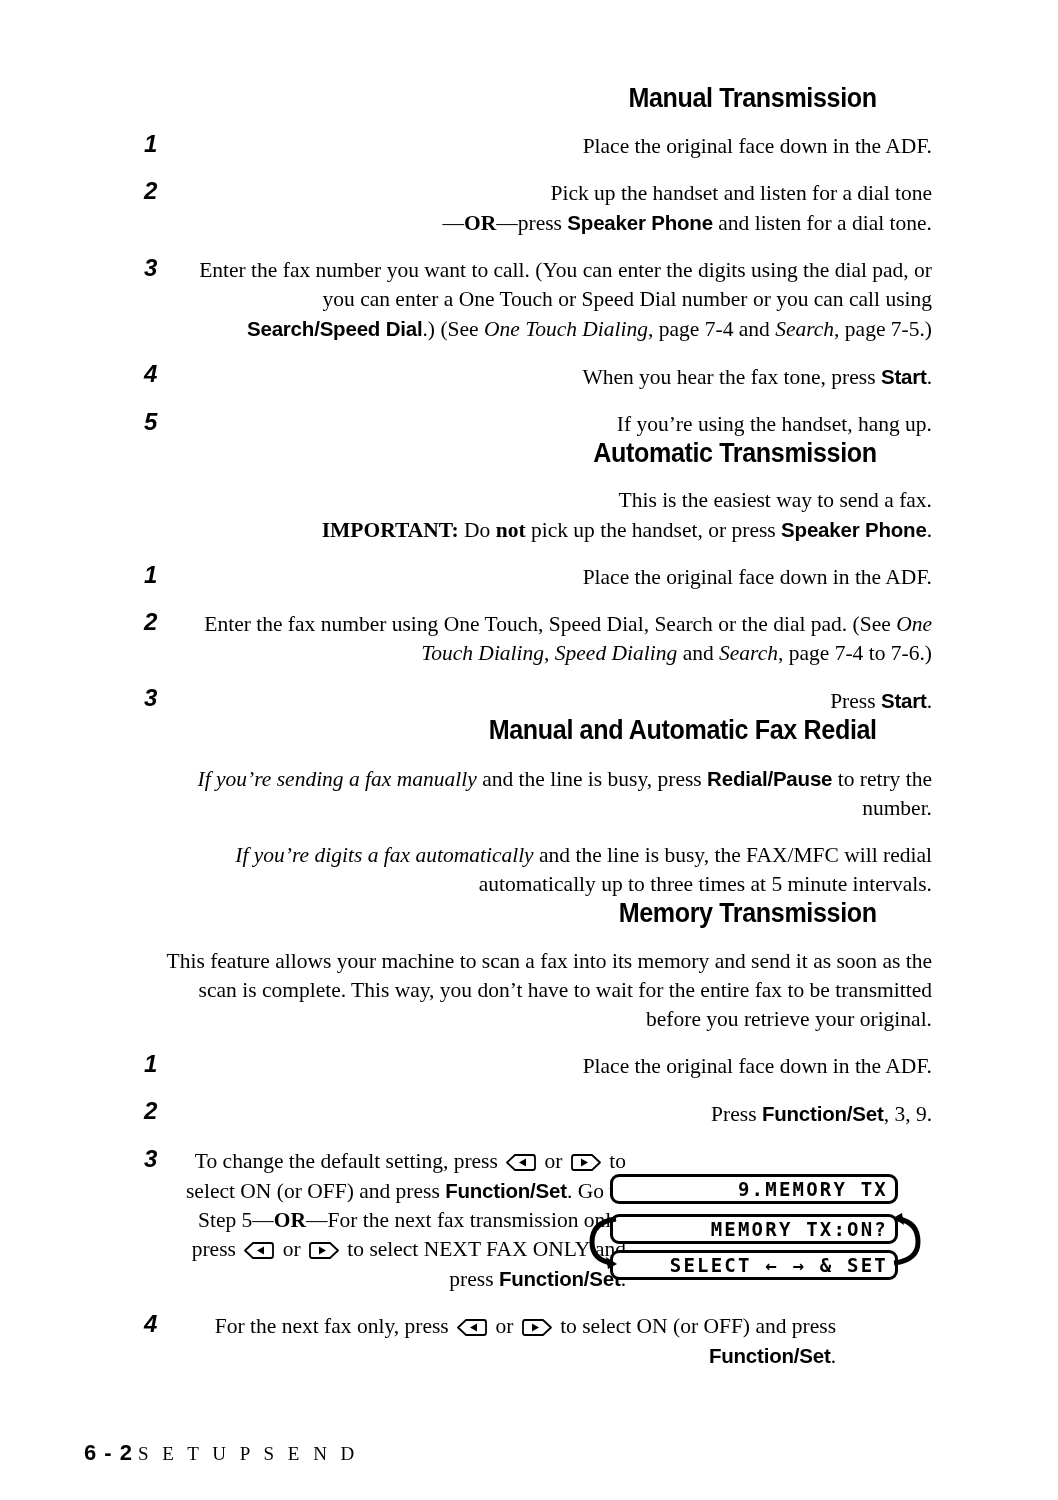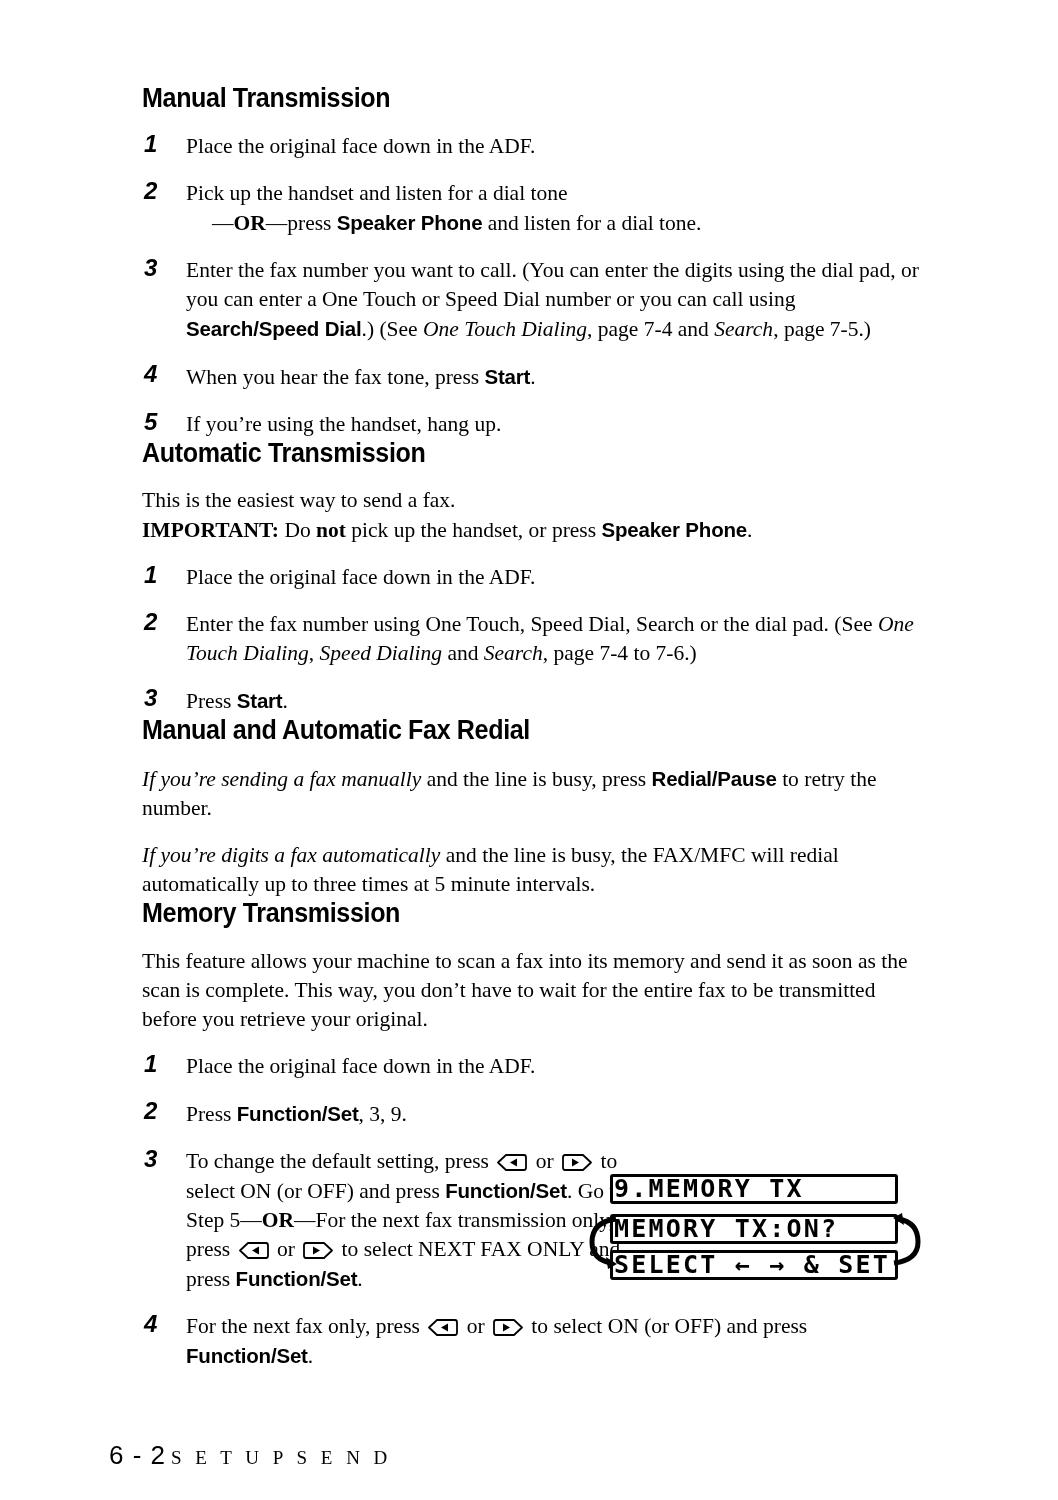--- a/index.html
+++ b/index.html
@@ -15,20 +15,21 @@
     color: #000000;
     overflow: hidden;
   }
 
   .page {
     position: absolute;
     left: 0; top: 0;
     width: 1058px;
     height: 1500px;
     background: #ffffff;
+    text-align: right;
   }
 
   .content {
     position: absolute;
     left: 142px;
     top: 84px;
     width: 790px;
   }
 
   
@@ -105,31 +106,31 @@
     position: absolute;
     left: 592px;
     top: 1174px;
     width: 330px;
     height: 116px;
   }
   .lcd-box {
     position: absolute;
     box-sizing: border-box;
     border: 3.5px solid #000;
-    border-radius: 3px;
+    border-radius: 9px;
     background: #fff;
     height: 30px;
     width: 288px;
     left: 18px;
     font-family: "DejaVu Sans Mono", monospace;
-    font-size: 25px;
+    font-size: 19px;
     font-weight: bold;
     letter-spacing: 2.2px;
     line-height: 24px;
-    padding: 0 1px;
+    padding: 0 7px;
     white-space: pre;
     overflow: hidden;
   }
   .lcd-1 { top: 0px; }
   .lcd-2 { top: 40px; }
   .lcd-3 { top: 76px; }
 
   .loop-arrow {
     position: absolute;
     width: 34px;
@@ -140,24 +141,23 @@
 
   
   .footer {
     position: absolute;
     left: 84px;
     top: 1440px;
     white-space: nowrap;
   }
   .footer .pageno {
     font-family: "Liberation Sans", sans-serif;
-    font-weight: normal;
-    font-size: 26px;
+    font-weight: bold;
+    font-size: 22px;
     letter-spacing: 1px;
-    margin-left: 25px;
   }
   .footer .chaptitle {
     font-family: Liberation Serif, serif;
     font-size: 19px;
     letter-spacing: 4.5px;
     margin-left: 5px;
   }
 </style>
 </head>
 <body>

